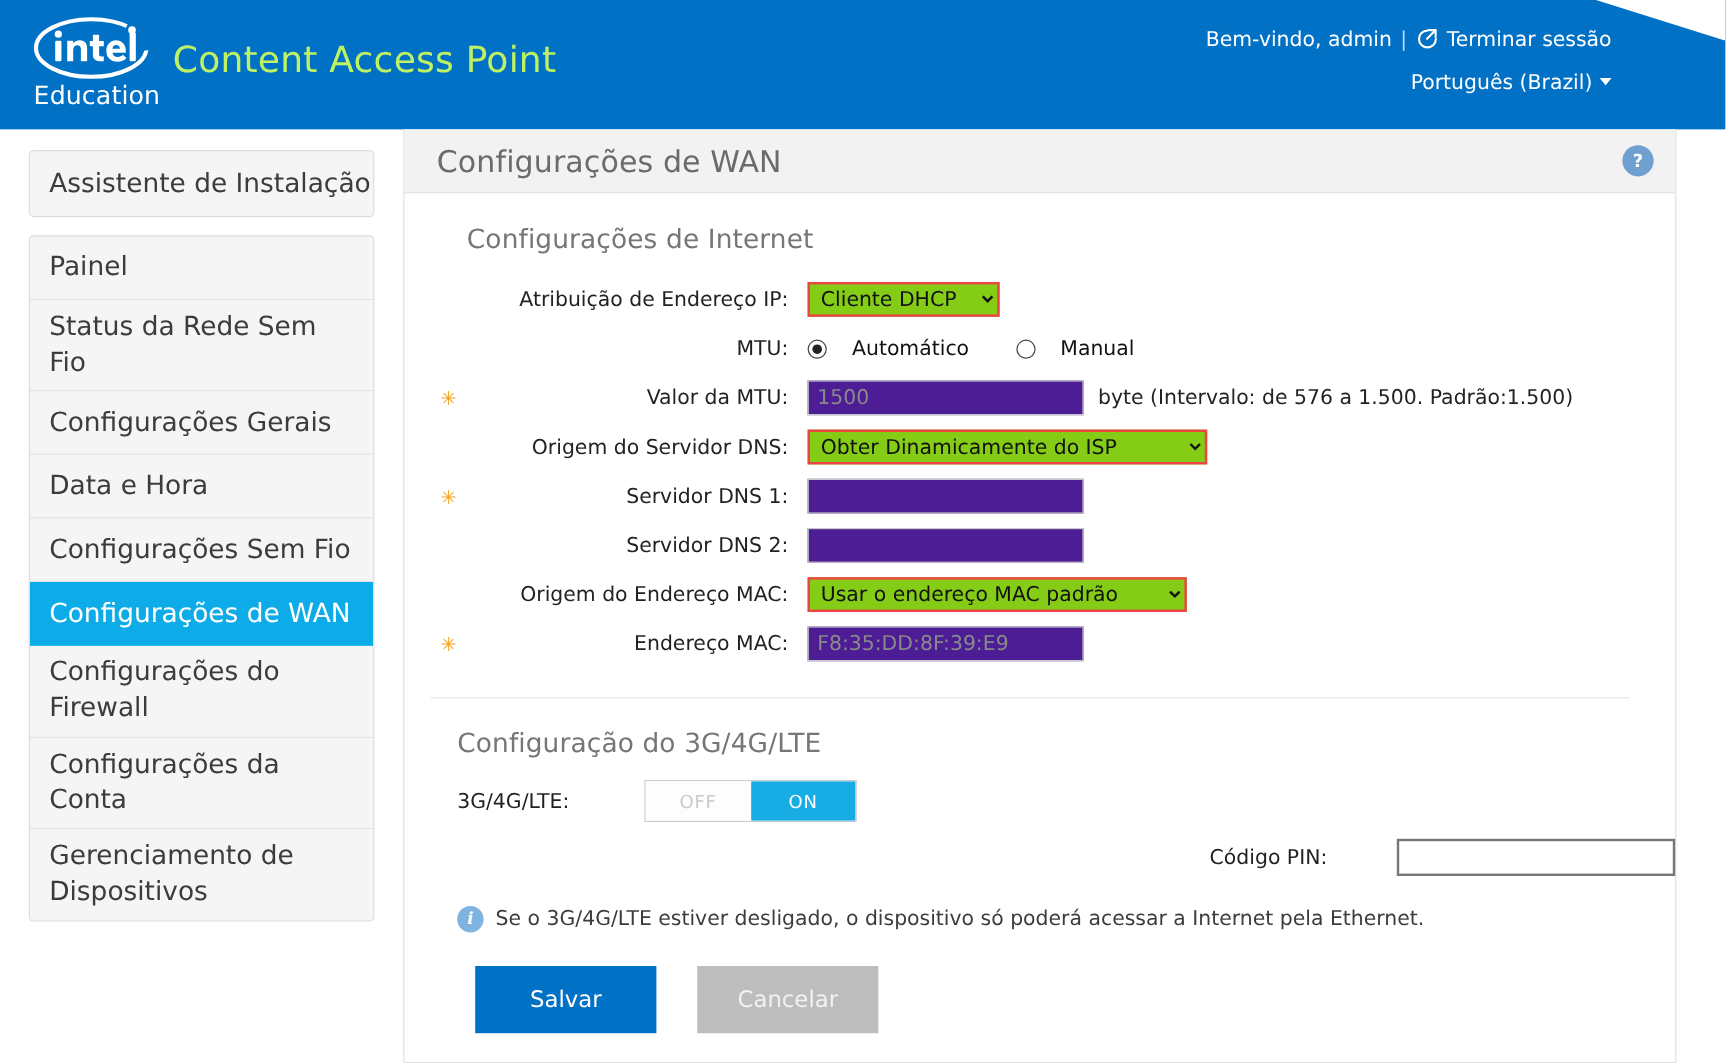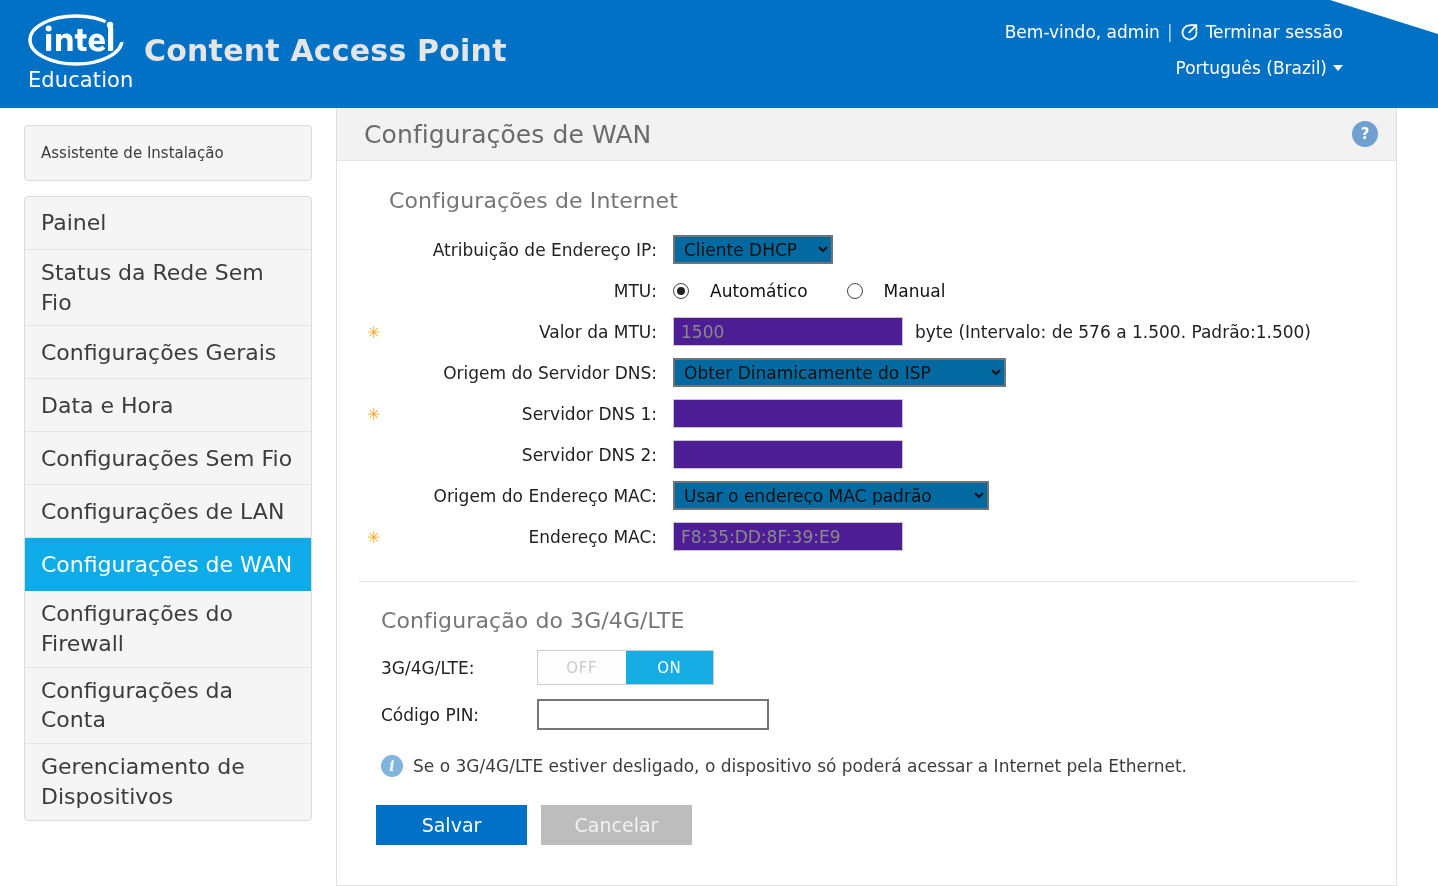--- a/index.html
+++ b/index.html
@@ -44,23 +44,23 @@
     left: 4px; top: 58px;
     color: #ffffff;
     font-size: 21px;
     font-weight: 400;
     letter-spacing: 0.1px;
     line-height: 1;
   }
   .app-title {
     position: absolute;
     left: 144px; top: 36px;
-    color: #e5e5e5;
+    color: #bef264;
     font-size: 30px;
-    font-weight: 700;
+    font-weight: 400;
     letter-spacing: 0.2px;
     line-height: 1;
   }
   .header-right {
     position: absolute;
     right: 95px; top: 20px;
     text-align: right;
     color: #ffffff;
   }
   .welcome-row {
@@ -114,21 +114,21 @@
     width: 288px;
   }
   .nav-standalone {
     border: 1px solid #dcdcdc;
     border-radius: 4px;
     background: #f5f5f5;
     height: 56px;
     display: flex;
     align-items: center;
     padding-left: 16px;
-    font-size: 15px;
+    font-size: 22px;
     color: #3c3c3c;
     cursor: pointer;
     margin-bottom: 15px;
   }
   .nav-group {
     border: 1px solid #dcdcdc;
     border-radius: 4px;
     background: #f5f5f5;
     overflow: hidden;
   }
@@ -221,22 +221,22 @@
     font-size: 17px;
     color: #222222;
     text-align: left;
   }
   .field-label.right { text-align: right; padding-left: 0; padding-right: 0; width: 320px; }
 
   select.ui-select {
     font-family: "DejaVu Sans", "Liberation Sans", sans-serif;
     font-size: 17px;
     color: #111111;
-    border: 2px solid #737373;
-    background: #0369a1;
+    border: 2px solid #ef4444;
+    background: #84cc16;
     padding: 2px 4px 3px 5px;
     height: 29px;
     border-radius: 0;
     cursor: pointer;
   }
   input.ui-input {
     font-family: "DejaVu Sans", "Liberation Sans", sans-serif;
     font-size: 17px;
     color: #111111;
     border: 2px solid #767676;
@@ -337,27 +337,28 @@
   }
 
   
   .btn-row {
     display: flex;
     gap: 14px;
     margin: 28px 0 0 39px;
   }
   .btn {
     width: 151px;
-    height: 40px;
+    height: 56px;
     border: none;
     font-family: "DejaVu Sans", "Liberation Sans", sans-serif;
     font-size: 19px;
     color: #ffffff;
     cursor: pointer;
     border-radius: 0;
+    margin-left: 20px;
   }
   .btn-primary { background: #0071c5; }
   .btn-secondary { background: #bdbdbd; color: #f2f2f2; }
 </style>
 </head>
 <body>
 
 <div class="header">
   <div class="header-notch"></div>
 
@@ -416,23 +417,20 @@
       </div>
       <div class="nav-item">
         <span>Configurações Gerais</span>
       </div>
       <div class="nav-item">
         <span>Data e Hora</span>
       </div>
       <div class="nav-item">
         <span>Configurações Sem Fio</span>
       </div>
-      <div class="nav-item">
-        <span>Configurações de LAN</span>
-      </div>
       <div class="nav-item active">
         <span>Configurações de WAN</span>
       </div>
       <div class="nav-item">
         <span>Configurações do Firewall</span>
       </div>
       <div class="nav-item">
         <span>Configurações da Conta</span>
       </div>
       <div class="nav-item tall">
@@ -512,21 +510,21 @@
       <div class="section-title second">Configuração do 3G/4G/LTE</div>
 
       <div class="form-row">
         <div class="field-label" style="width:200px;padding-left:44px;">3G/4G/LTE:</div>
         <div class="toggle">
           <div class="toggle-half toggle-off">OFF</div>
           <div class="toggle-half toggle-on">ON</div>
         </div>
       </div>
 
-      <div class="form-row" style="margin-top:6px;">
+      <div class="form-row" style="margin-top:6px;justify-content:flex-end;">
         <div class="field-label" style="width:200px;padding-left:44px;">Código PIN:</div>
         <input class="ui-input" style="width: 232px;" value="">
       </div>
 
       <div class="info-note">
         <span class="info-icon">i</span>
         <span>Se o 3G/4G/LTE estiver desligado, o dispositivo só poderá acessar a Internet pela Ethernet.</span>
       </div>
 
       <div class="btn-row">

